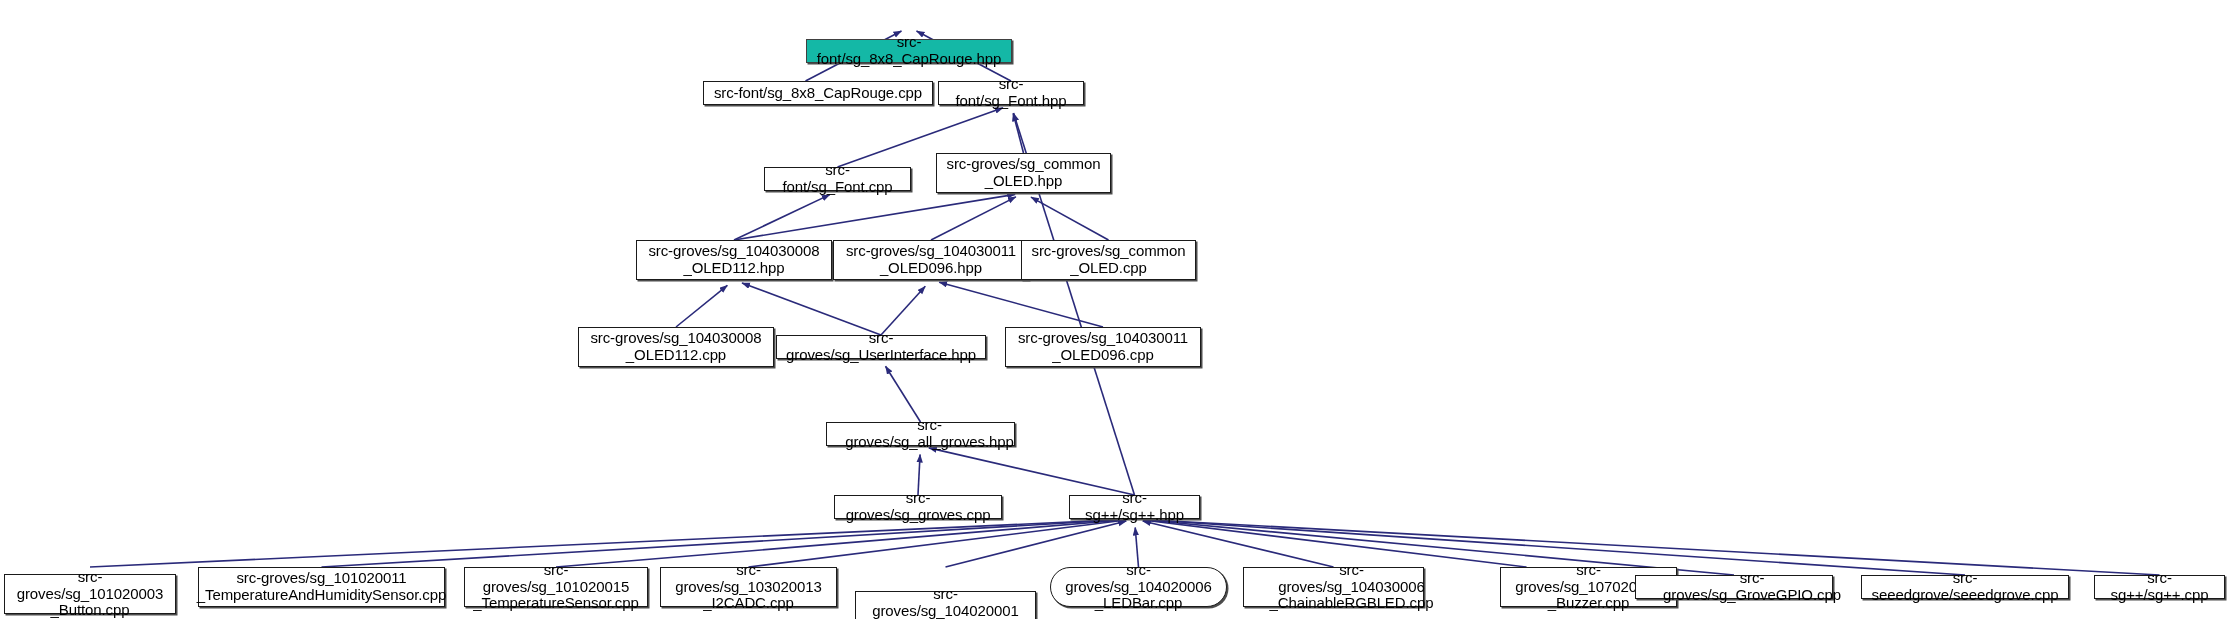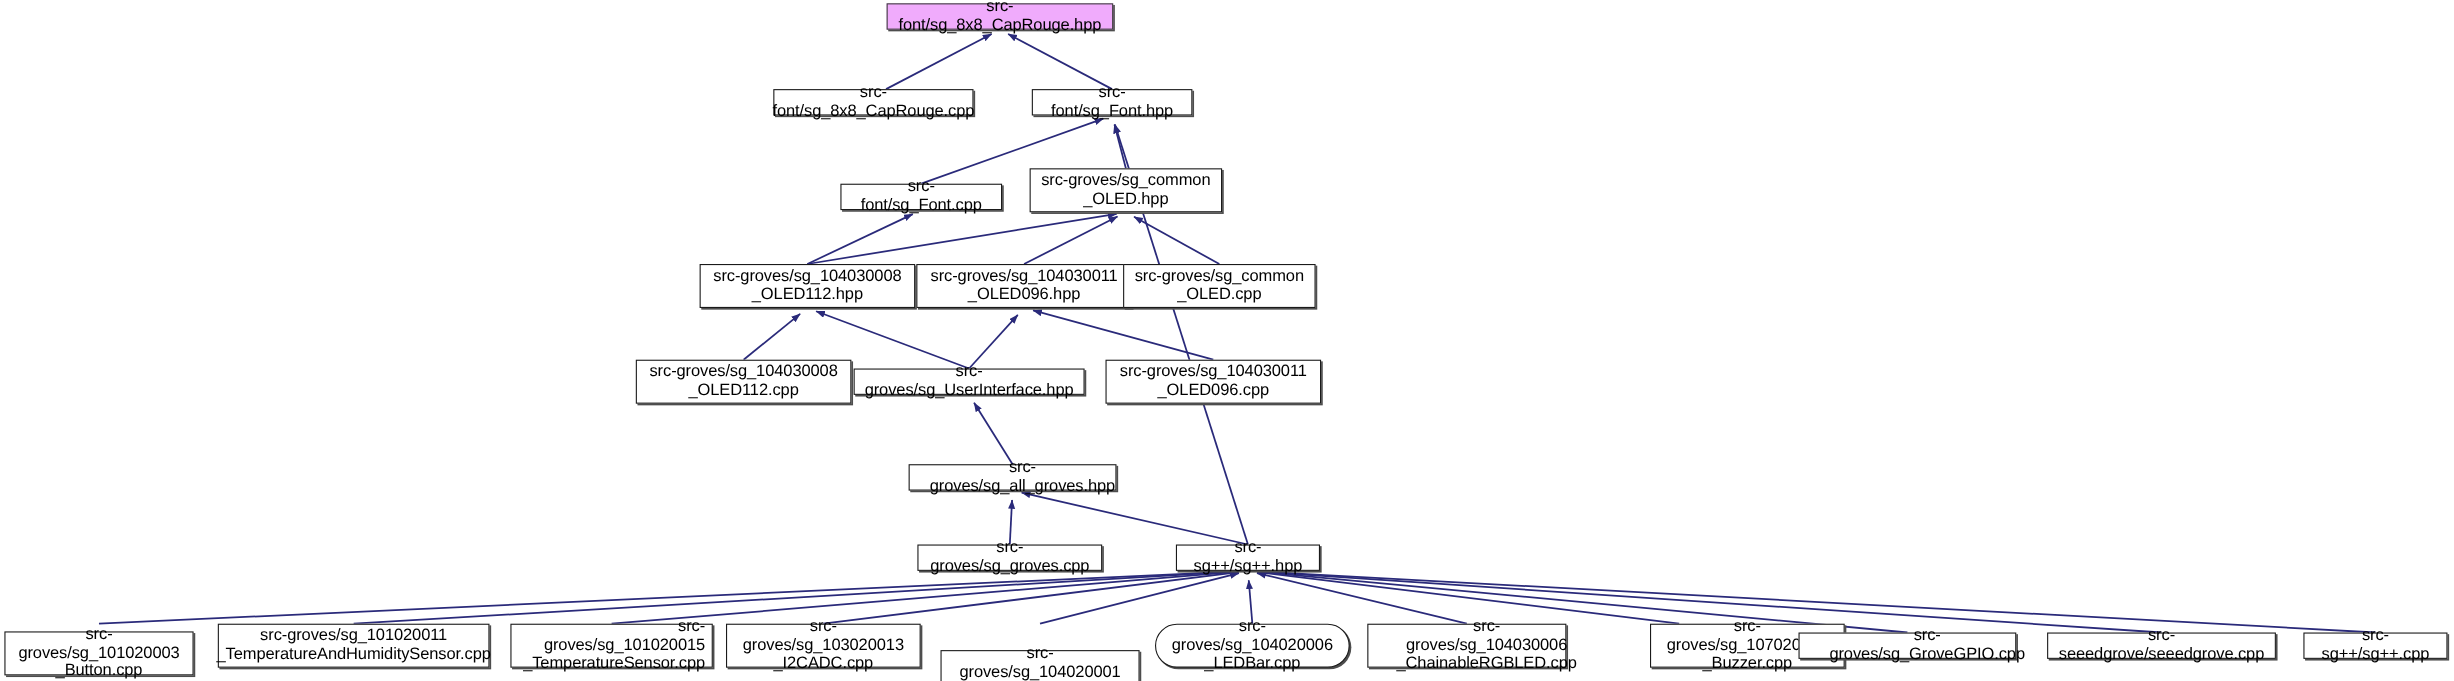--- a/index.html
+++ b/index.html
@@ -15,21 +15,21 @@
     display:flex;
     align-items:center;
     justify-content:center;
     text-align:center;
     line-height:1.12;
     font-size:15px;
     letter-spacing:-0.1px;
     white-space:pre-line;
     box-shadow:1.5px 1.5px 0 0 #4d4d4d;
   }
-  .node.root{background:#f0abfc;border-color:#404040;}
+  .node.root{background:#14b8a6;border-color:#404040;margin-top:36px;}
   .node .lbl{display:block;padding:0 6px;}
 </style>
 </head>
 <body>
 
 <div id="graph-root">
   <svg class="edges" viewBox="0 0 2231 619" preserveAspectRatio="none">
     <defs>
       <marker id="arrow" markerWidth="9" markerHeight="9" refX="8" refY="3.2" orient="auto" markerUnits="userSpaceOnUse">
         <path d="M0,0 L8.5,3.2 L0,6.4 z" fill="#2a2a7a"></path>
@@ -60,21 +60,21 @@
         <line x1="1138.5" y1="567" x2="1135.2058865787567" y2="527.4706389450815" stroke="#2a2a7a" stroke-width="1.6" marker-end="url(#arrow)"></line>
         <line x1="1333.5" y1="567" x2="1142.7630252454471" y2="520.9930915164898" stroke="#2a2a7a" stroke-width="1.6" marker-end="url(#arrow)"></line>
         <line x1="1526.5" y1="567" x2="1142.936984303911" y2="520.0331001188463" stroke="#2a2a7a" stroke-width="1.6" marker-end="url(#arrow)"></line>
         <line x1="1734" y1="575" x2="1142.9631569320256" y2="519.7905534415237" stroke="#2a2a7a" stroke-width="1.6" marker-end="url(#arrow)"></line>
         <line x1="1965" y1="575" x2="1142.9807421486062" y2="519.5718501629403" stroke="#2a2a7a" stroke-width="1.6" marker-end="url(#arrow)"></line>
         <line x1="2159.5" y1="575" x2="1142.987342546519" y2="519.4636987147367" stroke="#2a2a7a" stroke-width="1.6" marker-end="url(#arrow)"></line>
       </g>
   </svg>
   <div id="node-layer">
       <div class="node root" style="left: 806px; top: 3px; width: 206px; height: 24px;"><span class="lbl">src-font/sg_8x8_CapRouge.hpp</span></div>
-      <div class="node" style="left: 703px; top: 81px; width: 182px; height: 24px;"><span class="lbl">src-font/sg_8x8_CapRouge.cpp</span></div>
+      <div class="node" style="left: 703px; top: 81px; width: 230px; height: 24px;"><span class="lbl">src-font/sg_8x8_CapRouge.cpp</span></div>
       <div class="node" style="left: 938px; top: 81px; width: 146px; height: 24px;"><span class="lbl">src-font/sg_Font.hpp</span></div>
       <div class="node" style="left: 764px; top: 167px; width: 147px; height: 24px;"><span class="lbl">src-font/sg_Font.cpp</span></div>
       <div class="node" style="left: 936px; top: 153px; width: 175px; height: 40px;"><span class="lbl">src-groves/sg_common
 _OLED.hpp</span></div>
       <div class="node" style="left: 636px; top: 240px; width: 196px; height: 40px;"><span class="lbl">src-groves/sg_104030008
 _OLED112.hpp</span></div>
       <div class="node" style="left: 833px; top: 240px; width: 196px; height: 40px;"><span class="lbl">src-groves/sg_104030011
 _OLED096.hpp</span></div>
       <div class="node" style="left: 1021px; top: 240px; width: 175px; height: 40px;"><span class="lbl">src-groves/sg_common
 _OLED.cpp</span></div>
@@ -83,21 +83,21 @@
       <div class="node" style="left: 776px; top: 335px; width: 210px; height: 24px; align-items: center;"><span class="lbl">src-groves/sg_UserInterface.hpp</span></div>
       <div class="node" style="left: 1005px; top: 327px; width: 196px; height: 40px;"><span class="lbl">src-groves/sg_104030011
 _OLED096.cpp</span></div>
       <div class="node" style="left: 826px; top: 422px; width: 189px; height: 24px; padding-left: 18px;"><span class="lbl">src-groves/sg_all_groves.hpp</span></div>
       <div class="node" style="left: 834px; top: 495px; width: 168px; height: 24px;"><span class="lbl">src-groves/sg_groves.cpp</span></div>
       <div class="node" style="left: 1069px; top: 495px; width: 131px; height: 24px;"><span class="lbl">src-sg++/sg++.hpp</span></div>
       <div class="node" style="left: 4px; top: 574px; width: 172px; height: 40px;"><span class="lbl">src-groves/sg_101020003
 _Button.cpp</span></div>
       <div class="node" style="left: 198px; top: 567px; width: 247px; height: 40px;"><span class="lbl">src-groves/sg_101020011
 _TemperatureAndHumiditySensor.cpp</span></div>
-      <div class="node" style="left: 464px; top: 567px; width: 184px; height: 40px; text-align: right;"><span class="lbl">src-groves/sg_101020015
+      <div class="node" style="left: 464px; top: 567px; width: 184px; height: 40px;"><span class="lbl">src-groves/sg_101020015
 _TemperatureSensor.cpp</span></div>
       <div class="node" style="left: 660px; top: 567px; width: 177px; height: 40px;"><span class="lbl">src-groves/sg_103020013
 _I2CADC.cpp</span></div>
       <div class="node" style="left: 855px; top: 567px; width: 181px; height: 40px; margin-top: 24px;"><span class="lbl">src-groves/sg_104020001
 _VariableColorLED.cpp</span></div>
       <div class="node" style="left: 1050px; top: 567px; width: 177px; height: 40px; border-radius: 20px;"><span class="lbl">src-groves/sg_104020006
 _LEDBar.cpp</span></div>
       <div class="node" style="left: 1243px; top: 567px; width: 181px; height: 40px; padding-left: 36px;"><span class="lbl">src-groves/sg_104030006
 _ChainableRGBLED.cpp</span></div>
       <div class="node" style="left: 1500px; top: 567px; width: 177px; height: 40px;"><span class="lbl">src-groves/sg_107020000

